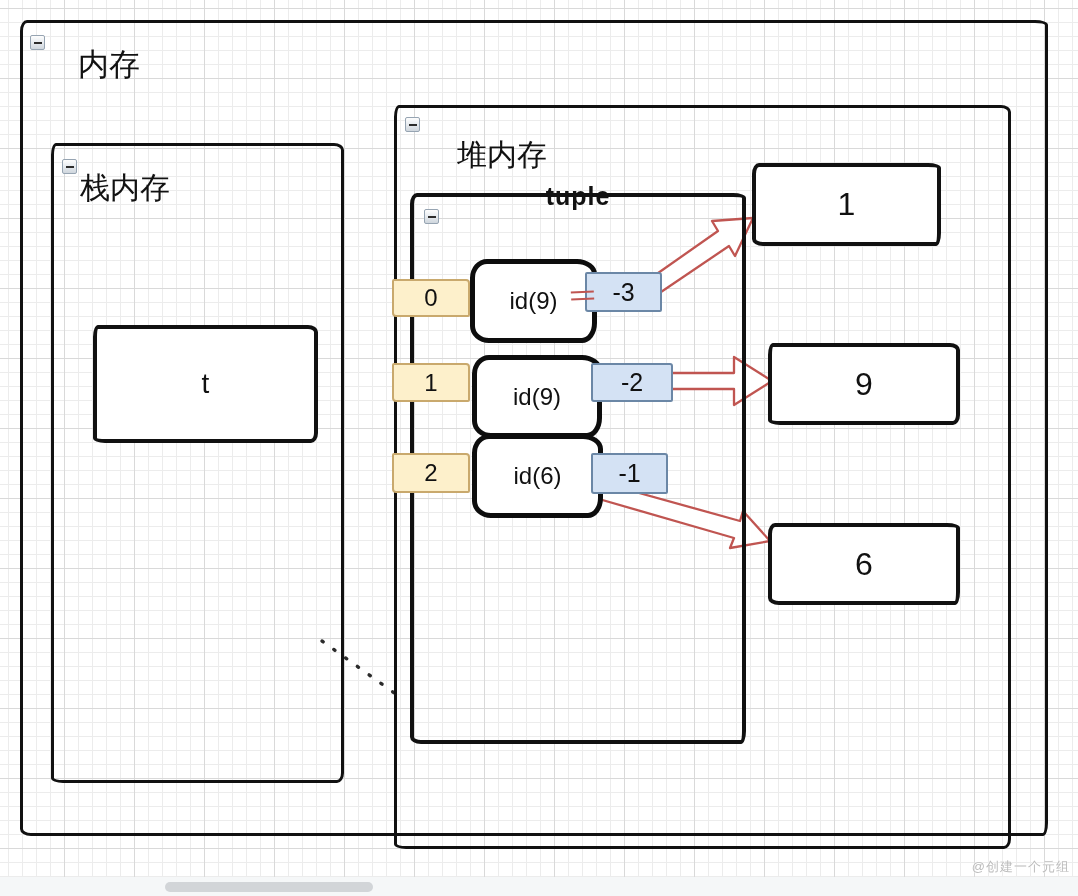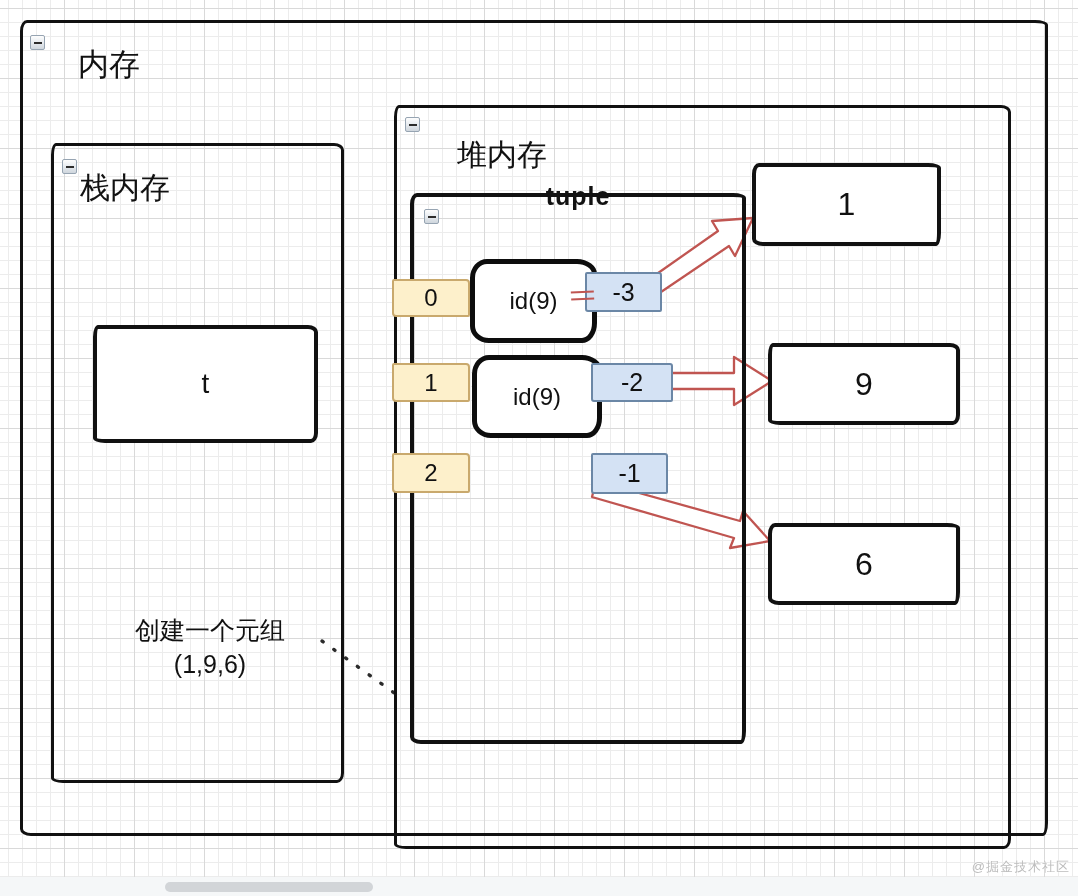--- a/index.html
+++ b/index.html
@@ -134,32 +134,31 @@
   <div class="abs refbox" style="left:591px; top:363px; width:78px; height:35px;">
     <span>-2</span>
   </div>
   <div class="abs whitebox valuebox sk2" style="left:768px; top:343px; width:184px; height:74px;">
     <span>9</span>
   </div>
 
   <div class="abs idxbox" style="left:392px; top:453px; width:74px; height:36px;">
     <span>2</span>
   </div>
+  <div class="abs idbox" style="left:472px; top:434px; width:121px; height:74px;">
+    <span>id(6)</span>
+  </div>
   <div class="abs refbox" style="left:591px; top:453px; width:73px; height:37px;">
     <span>-1</span>
   </div>
   <div class="abs whitebox valuebox sk1" style="left:768px; top:523px; width:184px; height:74px;">
     <span>6</span>
   </div>
 
   <div class="eqmark"></div>
 
-  <div class="note">
-    <div>创建一个元组</div>
-    <div>(1,9,6)</div>
-  </div>
 
-  <div class="watermark">@掘金技术社区</div>
+  <div class="watermark">@创建一个元组</div>
 
   <div class="scroll-track"></div>
   <div class="scroll-thumb"></div>
 
 </div>
 
 </body></html>

